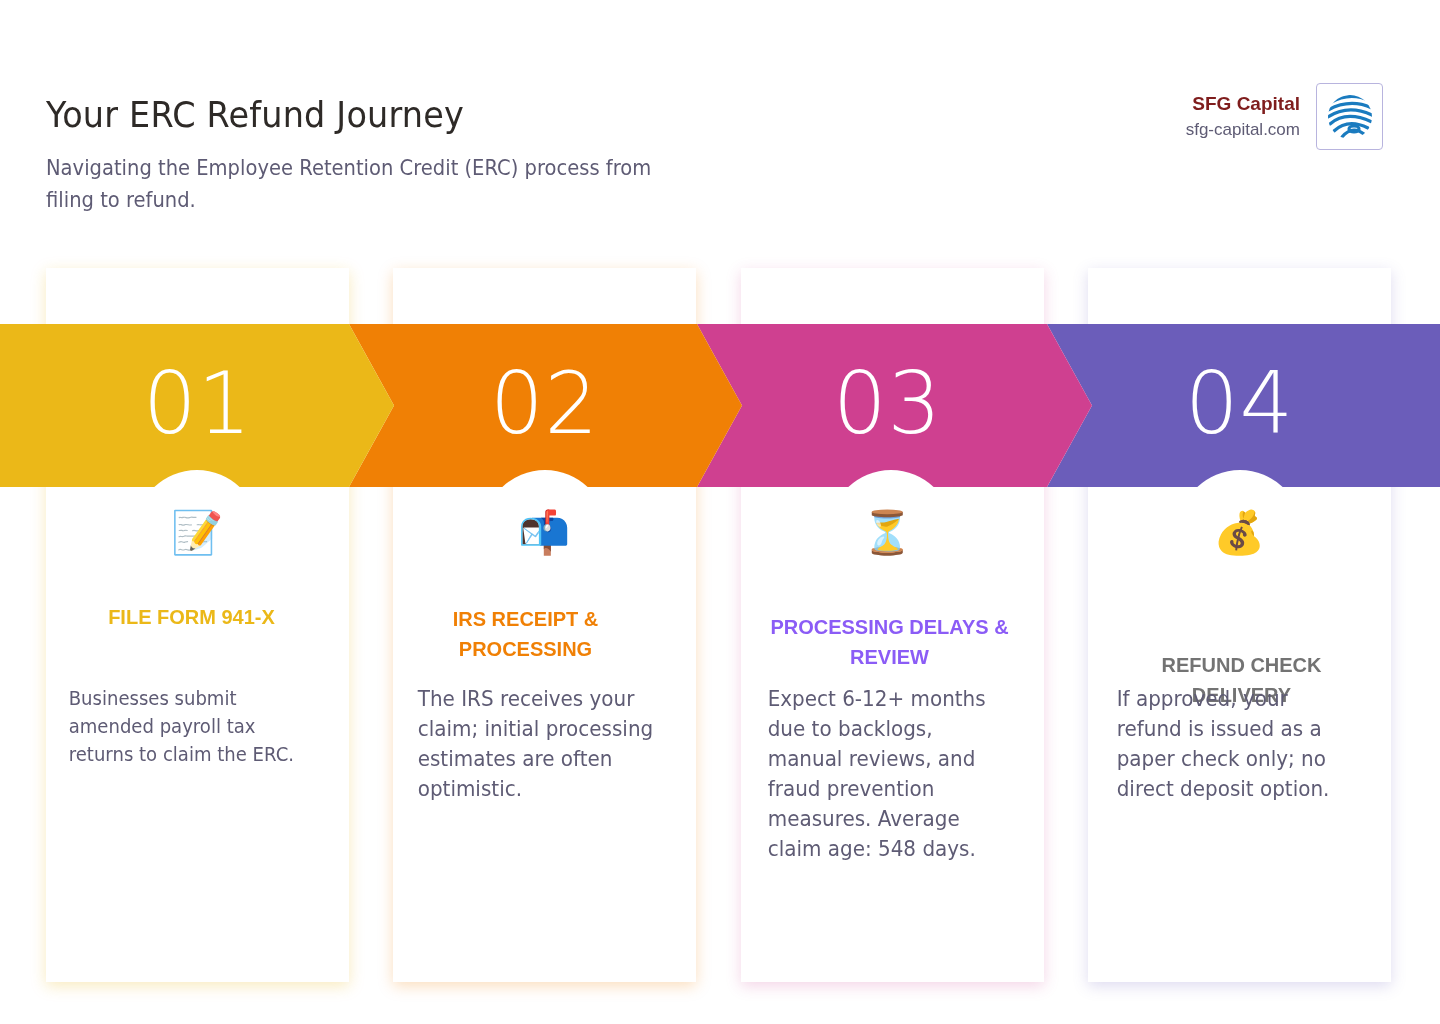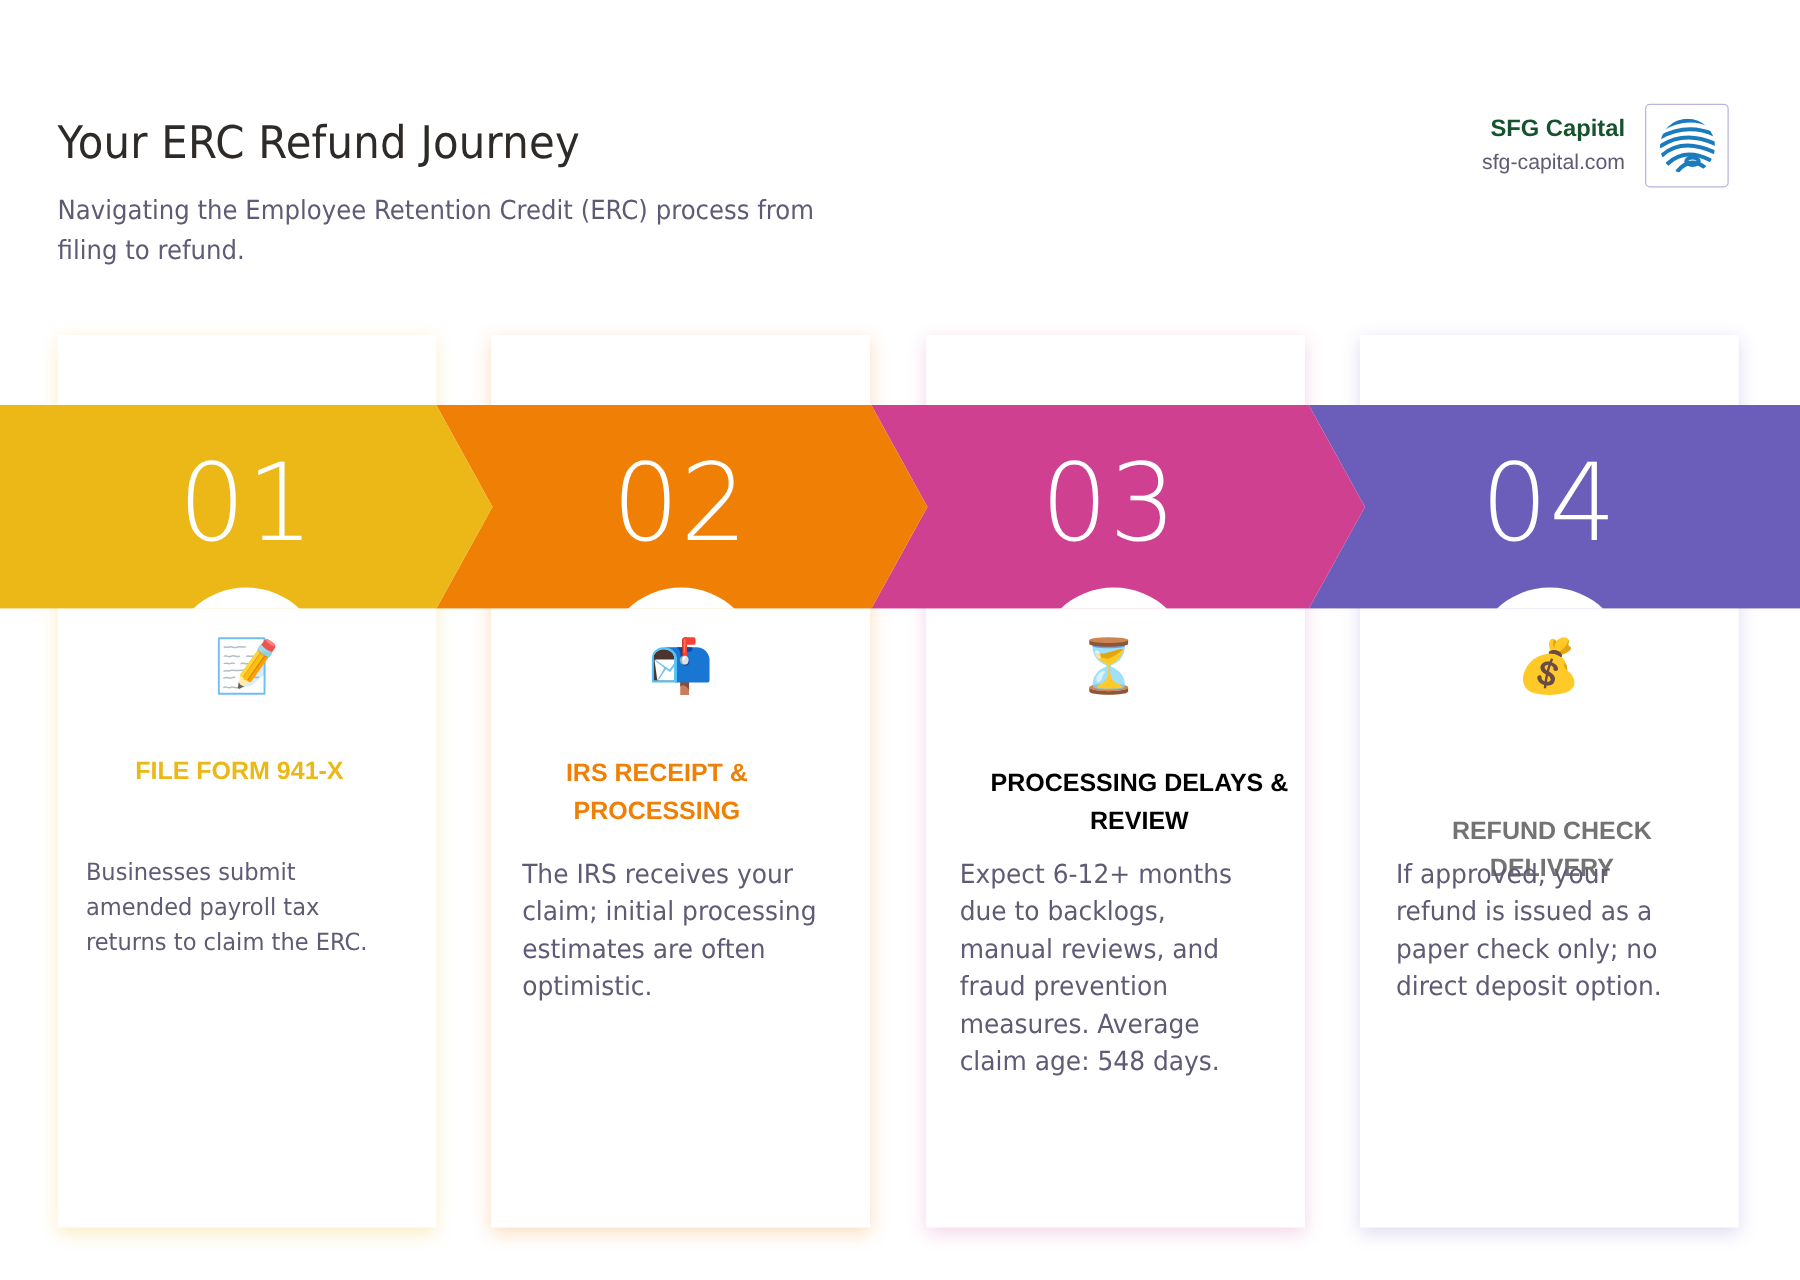--- a/index.html
+++ b/index.html
@@ -3,21 +3,21 @@
   <meta charset="utf-8">
   <style>
     * { box-sizing: border-box; margin: 0; padding: 0; }
     html, body { width: 1440px; height: 1024px; background: #ffffff; overflow: hidden; }
     body { position: relative; font-family: "Liberation Sans", "DejaVu Sans", sans-serif; color: #3a3a3a; }
 
     .title { position: absolute; left: 46px; top: 94px; font-size: 36px; font-weight: 400; color: #2e2a27; letter-spacing: 0.2px; font-family: "DejaVu Sans", sans-serif; transform: scaleX(0.93); transform-origin: left top; }
     .subtitle { position: absolute; left: 46px; top: 152px; width: 660px; font-size: 21px; line-height: 32px; color: #5e5b74; font-family: "DejaVu Sans", sans-serif; transform: scaleX(0.93); transform-origin: left top; }
 
     .brand { position: absolute; right: 140px; top: 91px; text-align: right; }
-    .brand-name { font-size: 19px; font-weight: 700; color: #14532d; line-height: 26px; margin-left: 25px; }
+    .brand-name { font-size: 19px; font-weight: 700; color: #7f1d1d; line-height: 26px; margin-left: 25px; }
     .brand-url { font-size: 17px; color: #5e5b74; line-height: 26px; margin-left: 20px; }
     .logo-box { position: absolute; left: 1316px; top: 83px; width: 67px; height: 67px; border: 1px solid #b8b4de; border-radius: 4px; background: #fff; display: flex; align-items: center; justify-content: center; }
 
     .card { position: absolute; top: 268px; width: 303px; height: 714px; background: #ffffff; }
     .card.c1 { left: 46px;  box-shadow: 0 4px 14px rgba(235,184,24,0.28); }
     .card.c2 { left: 393px; box-shadow: 0 4px 14px rgba(240,128,5,0.26); }
     .card.c3 { left: 741px; box-shadow: 0 4px 14px rgba(207,64,144,0.22); }
     .card.c4 { left: 1088px; box-shadow: 0 4px 14px rgba(107,93,186,0.22); }
 
     .banner { position: absolute; left: 0; top: 324px; width: 1440px; height: 163px; overflow: hidden; }
@@ -90,19 +90,19 @@
 <div class="num" style="left:736px;">03</div>
 <div class="num" style="left:1088px;">04</div>
 
 <div class="icon" style="left:46px;">📝</div>
 <div class="icon" style="left:393px;">📬</div>
 <div class="icon" style="left:736px;">⏳</div>
 <div class="icon" style="left:1088px;">💰</div>
 
 <div class="heading" style="left:40px; top:602px; color:#EBB818;">FILE FORM 941-X</div>
 <div class="heading" style="left:374px; top:604px; color:#F08005;">IRS RECEIPT &amp; PROCESSING</div>
-<div class="heading" style="left:760px; top:612px; color:#000000;">PROCESSING DELAYS &amp; REVIEW</div>
+<div class="heading" style="left:738px; top:612px; color:#8b5cf6;">PROCESSING DELAYS &amp; REVIEW</div>
 <div class="heading" style="left:1090px; top:650px; color:#737373;">REFUND CHECK DELIVERY</div>
 
 <div class="desc small" style="left:44px; top:684px;">Businesses submit amended payroll tax returns to claim the ERC.</div>
 <div class="desc" style="left:393px; top:684px;">The IRS receives your claim; initial processing estimates are often optimistic.</div>
 <div class="desc" style="left:743px; top:684px;">Expect 6-12+ months due to backlogs, manual reviews, and fraud prevention measures. Average claim age: 548 days.</div>
 <div class="desc" style="left:1092px; top:684px;">If approved, your refund is issued as a paper check only; no direct deposit option.</div>
 
 </body></html>

